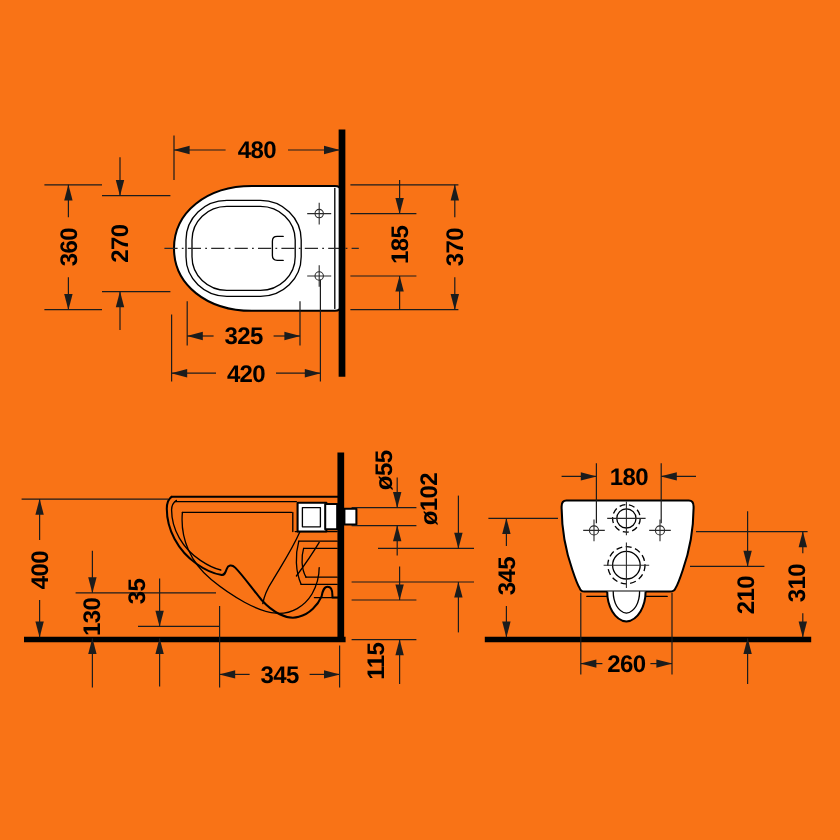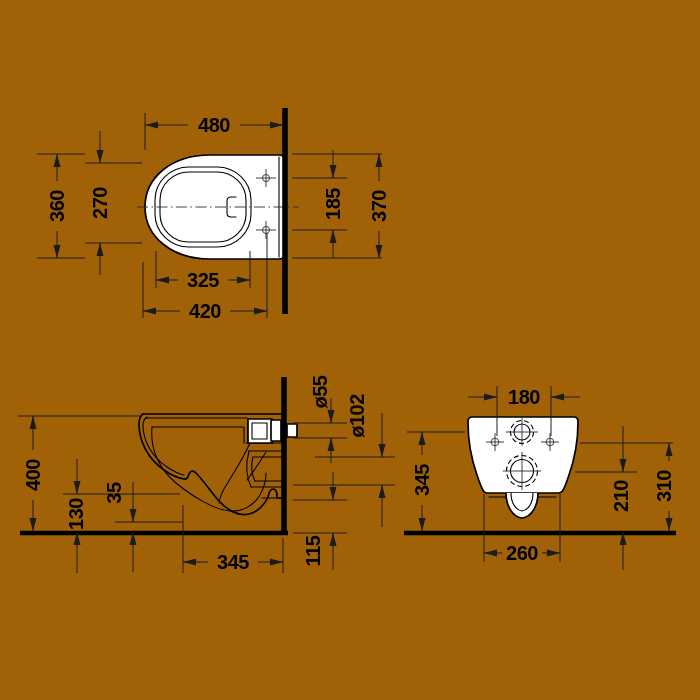--- a/index.html
+++ b/index.html
@@ -1,16 +1,16 @@
 <!DOCTYPE html>
 <html><head>
 <meta charset="utf-8">
 <style>
   html,body{margin:0;padding:0;background:#ffffff;}
-  #stage{position:relative;width:700px;height:700px;background:#a16207;overflow:hidden;}
+  #stage{position:relative;width:700px;height:700px;background:#f97316;overflow:hidden;}
   svg{display:block;}
   .o{stroke:#000;stroke-width:1.7;fill:none;stroke-linejoin:round;stroke-linecap:round;}
   .ow{stroke:#000;stroke-width:1.7;fill:#fff;stroke-linejoin:round;}
   .i{stroke:#000;stroke-width:1.1;fill:none;stroke-linejoin:round;stroke-linecap:round;}
   .d{stroke:#1c1c1c;stroke-width:1;fill:none;}
   .thick{stroke:#000;stroke-width:5.6;fill:none;}
   .floor{stroke:#000;stroke-width:4.6;fill:none;}
   .cl{stroke:#2a2a2a;stroke-width:0.9;fill:none;stroke-dasharray:11 3.5 1.5 3.5;}
   .ch{stroke:#2a2a2a;stroke-width:0.9;fill:none;}
   .dash{stroke:#000;stroke-width:1.1;fill:none;stroke-dasharray:5 3;}

